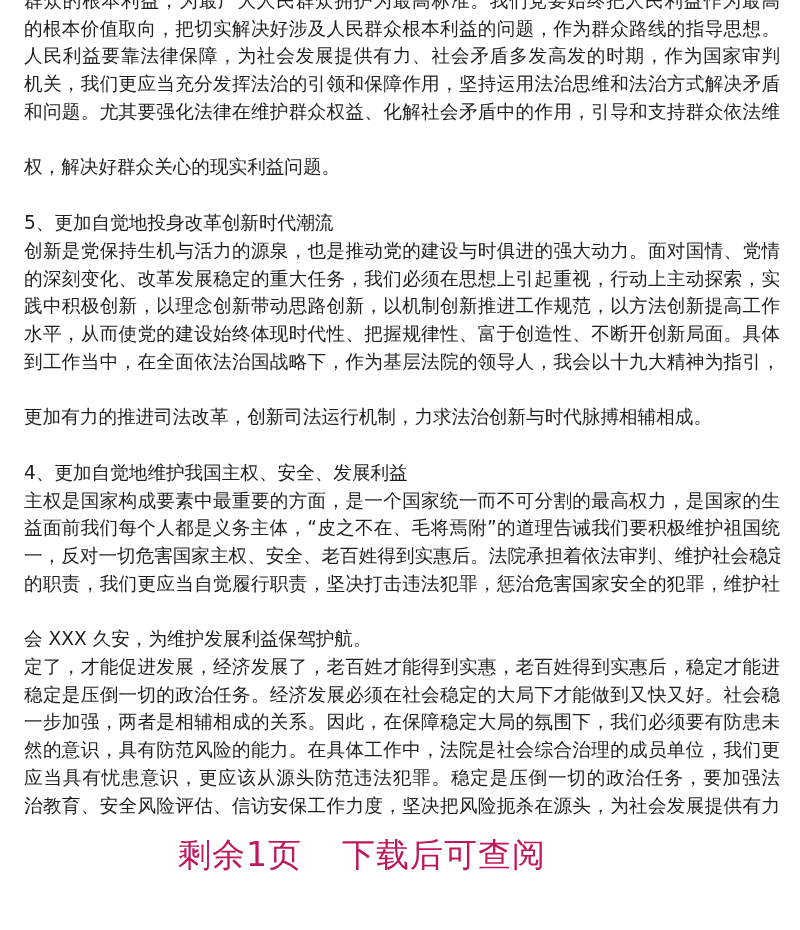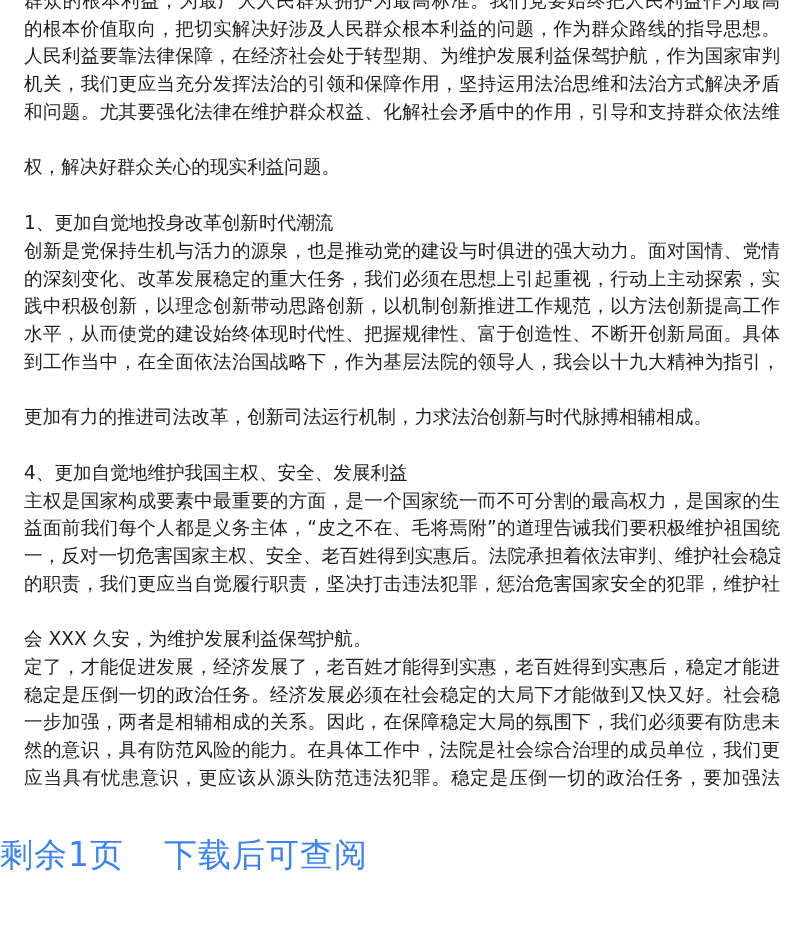--- a/index.html
+++ b/index.html
@@ -36,54 +36,55 @@
     margin-top: 28px;
   }
   .more-banner {
     position: absolute;
     left: 0;
     top: 800px;
     width: 724px;
     height: 110px;
     display: flex;
     align-items: center;
-    justify-content: flex-start;
-    color: #3b82f6;
+    justify-content: center;
+    color: #be185d;
     font-size: 33px;
     letter-spacing: 1px;
   }
   .more-banner .gap { display: inline-block; width: 40px; }
 </style>
 </head>
 <body>
 
 <div class="doc">
   <span class="line">群众的根本利益，为最广大人民群众拥护为最高标准。我们党要始终把人民利益作为最高</span>
   <span class="line">的根本价值取向，把切实解决好涉及人民群众根本利益的问题，作为群众路线的指导思想。</span>
-  <span class="line">人民利益要靠法律保障，在经济社会处于转型期、为维护发展利益保驾护航，作为国家审判</span>
+  <span class="line">人民利益要靠法律保障，为社会发展提供有力、社会矛盾多发高发的时期，作为国家审判</span>
   <span class="line">机关，我们更应当充分发挥法治的引领和保障作用，坚持运用法治思维和法治方式解决矛盾</span>
   <span class="line">和问题。尤其要强化法律在维护群众权益、化解社会矛盾中的作用，引导和支持群众依法维</span>
   <span class="line short">权，解决好群众关心的现实利益问题。</span>
-  <span class="line short">1、更加自觉地投身改革创新时代潮流</span>
+  <span class="line short">5、更加自觉地投身改革创新时代潮流</span>
   <span class="line">创新是党保持生机与活力的源泉，也是推动党的建设与时俱进的强大动力。面对国情、党情</span>
   <span class="line">的深刻变化、改革发展稳定的重大任务，我们必须在思想上引起重视，行动上主动探索，实</span>
   <span class="line">践中积极创新，以理念创新带动思路创新，以机制创新推进工作规范，以方法创新提高工作</span>
   <span class="line">水平，从而使党的建设始终体现时代性、把握规律性、富于创造性、不断开创新局面。具体</span>
   <span class="line">到工作当中，在全面依法治国战略下，作为基层法院的领导人，我会以十九大精神为指引，</span>
   <span class="line short">更加有力的推进司法改革，创新司法运行机制，力求法治创新与时代脉搏相辅相成。</span>
   <span class="line short">4、更加自觉地维护我国主权、安全、发展利益</span>
   <span class="line">主权是国家构成要素中最重要的方面，是一个国家统一而不可分割的最高权力，是国家的生</span>
   <span class="line">益面前我们每个人都是义务主体，“皮之不在、毛将焉附”的道理告诫我们要积极维护祖国统</span>
   <span class="line">一，反对一切危害国家主权、安全、老百姓得到实惠后。法院承担着依法审判、维护社会稳定</span>
   <span class="line">的职责，我们更应当自觉履行职责，坚决打击违法犯罪，惩治危害国家安全的犯罪，维护社</span>
   <span class="line short">会 XXX 久安，为维护发展利益保驾护航。</span>
   <span class="line">定了，才能促进发展，经济发展了，老百姓才能得到实惠，老百姓得到实惠后，稳定才能进</span>
   <span class="line">稳定是压倒一切的政治任务。经济发展必须在社会稳定的大局下才能做到又快又好。社会稳</span>
   <span class="line">一步加强，两者是相辅相成的关系。因此，在保障稳定大局的氛围下，我们必须要有防患未</span>
   <span class="line">然的意识，具有防范风险的能力。在具体工作中，法院是社会综合治理的成员单位，我们更</span>
   <span class="line">应当具有忧患意识，更应该从源头防范违法犯罪。稳定是压倒一切的政治任务，要加强法</span>
+  <span class="line">治教育、安全风险评估、信访安保工作力度，坚决把风险扼杀在源头，为社会发展提供有力</span>
 </div>
 
 <div class="more-banner">
   <span>剩余1页</span>
   <span class="gap"></span>
   <span>下载后可查阅</span>
 </div>
 
 </body></html>

